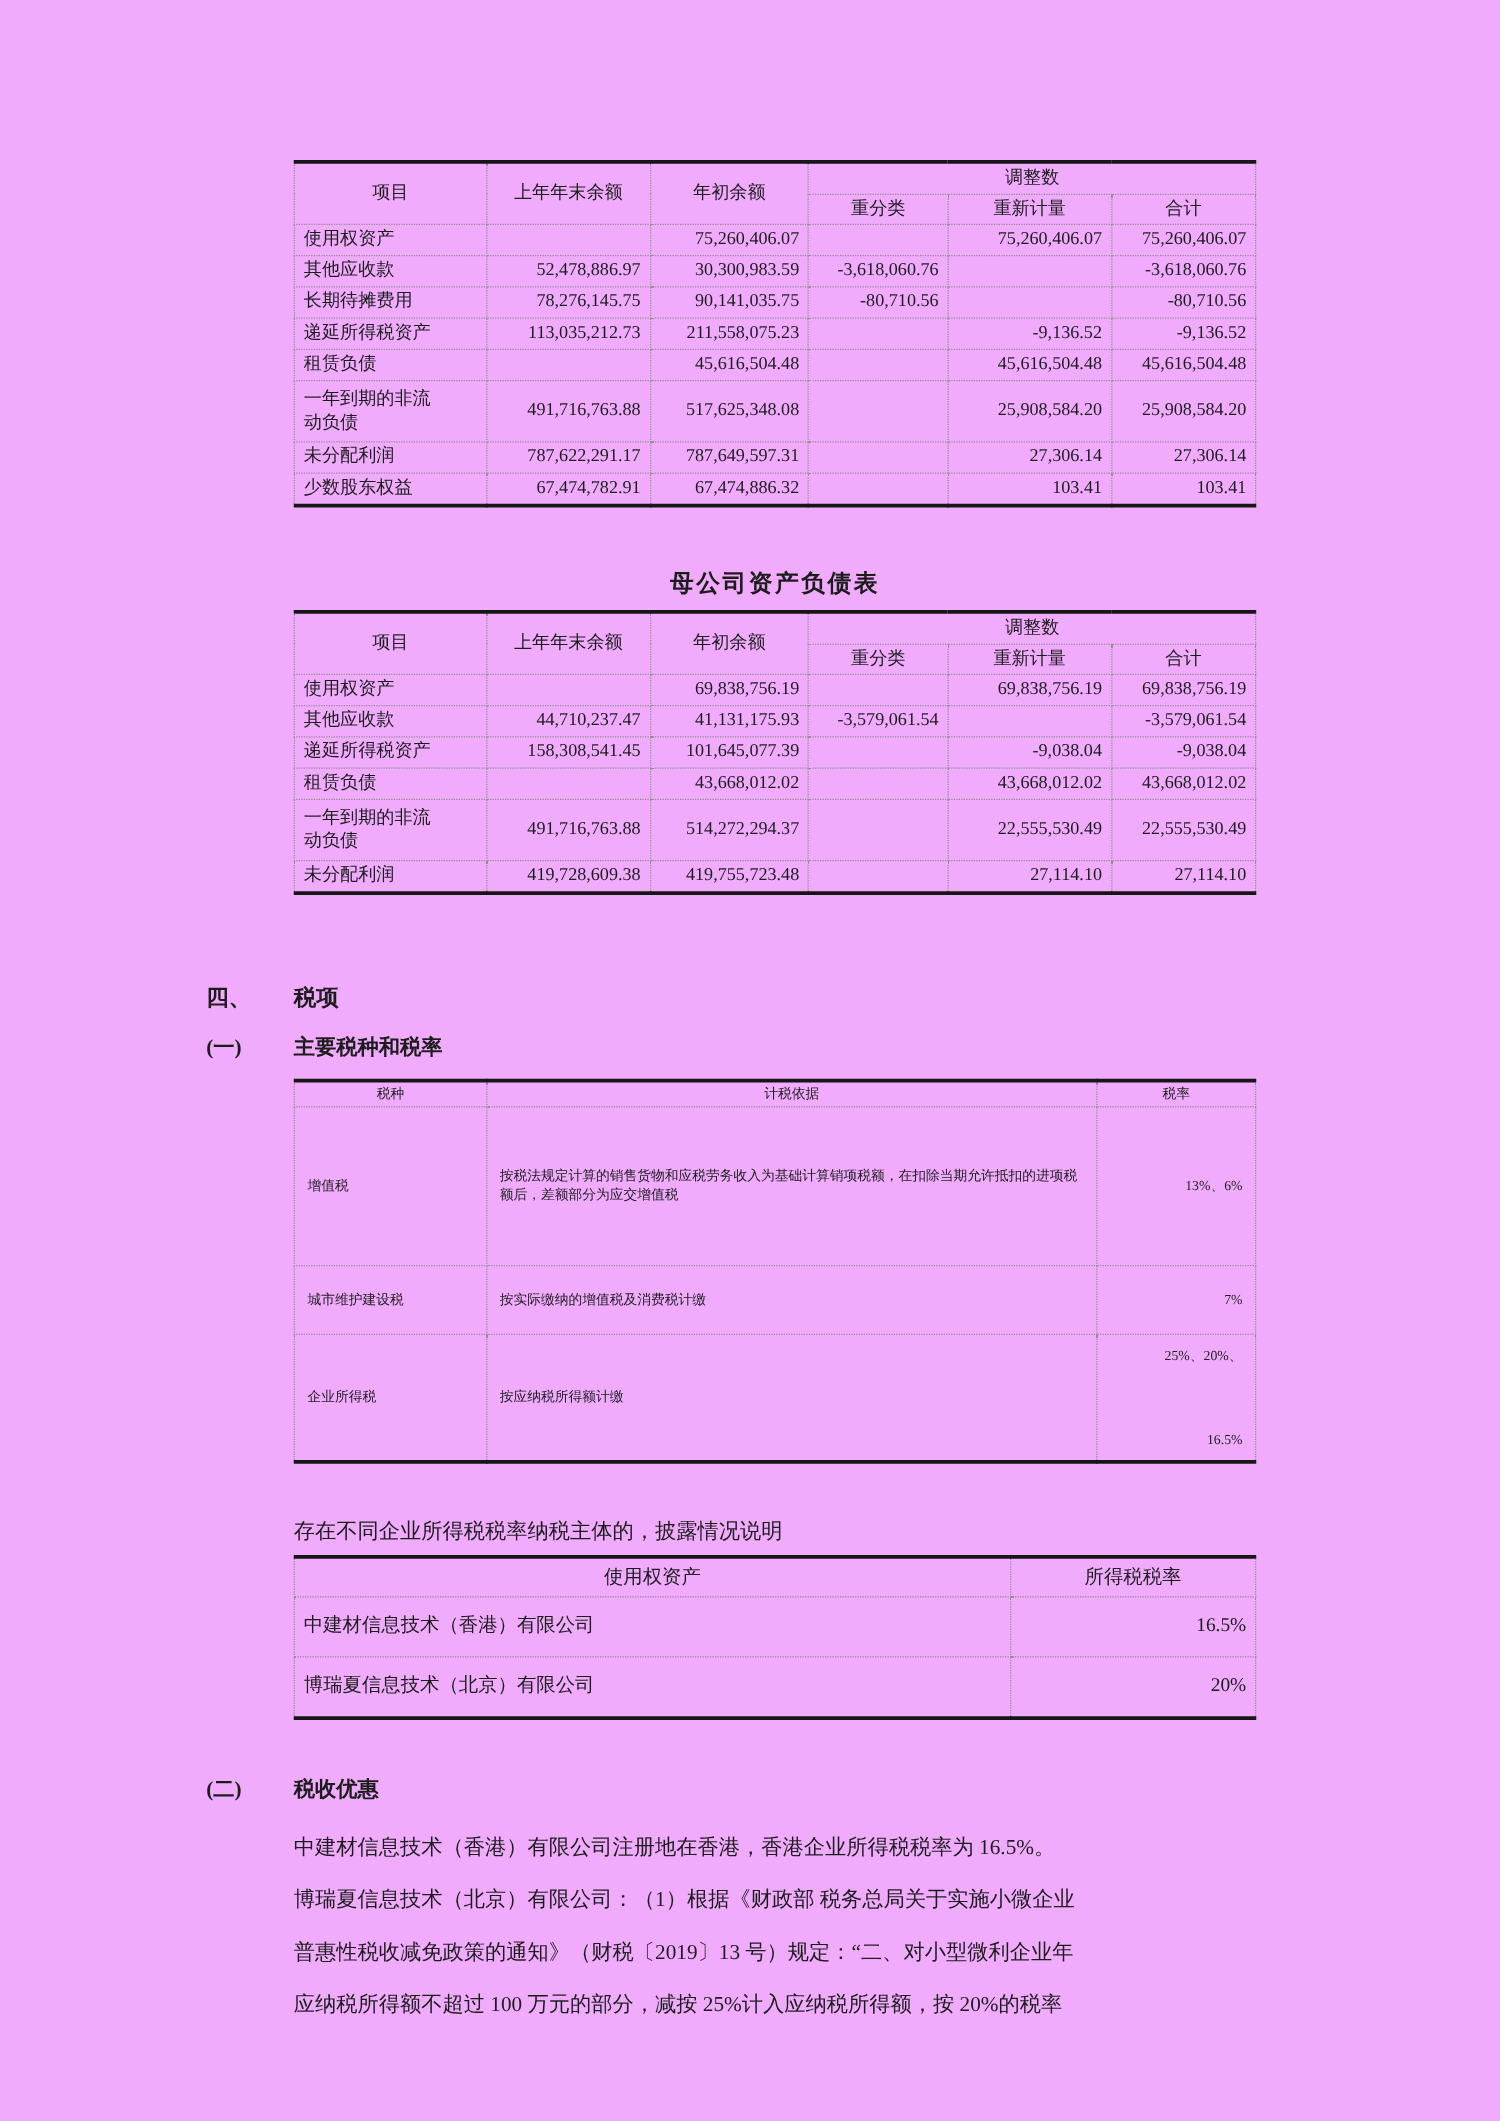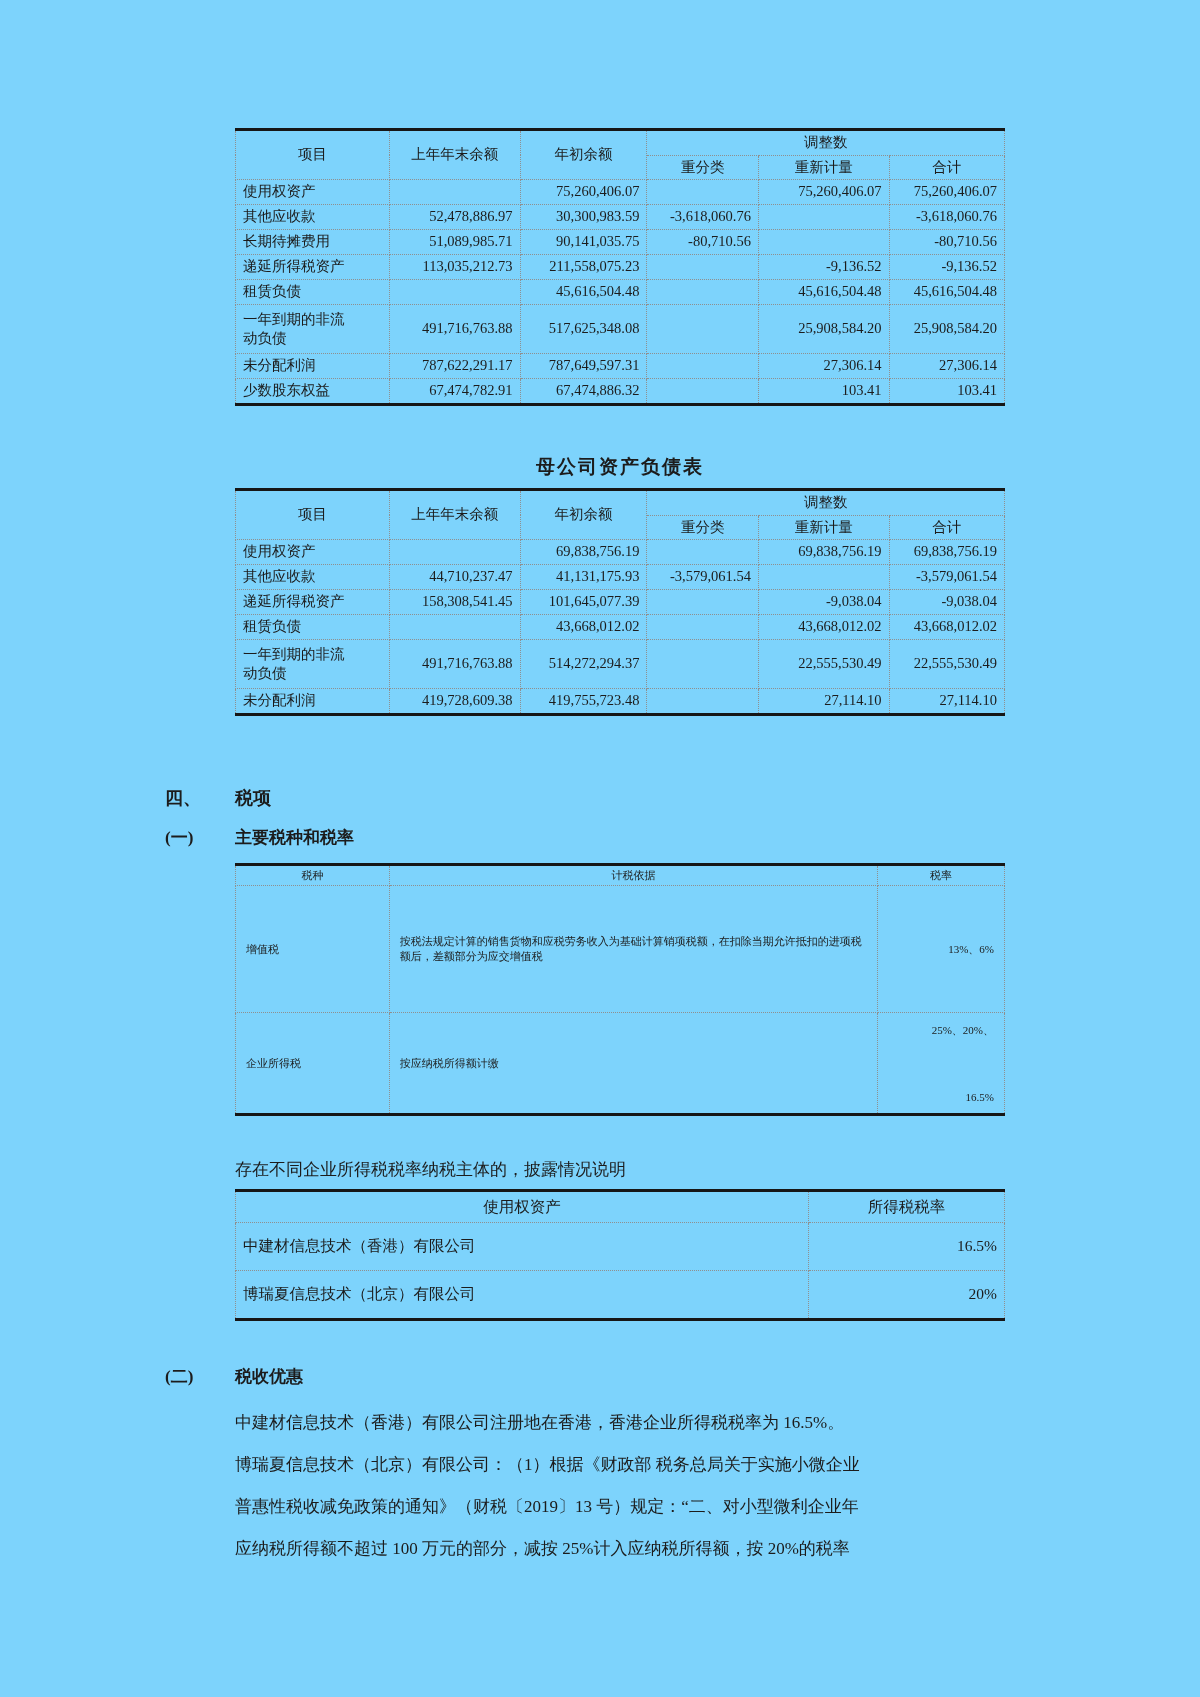--- a/index.html
+++ b/index.html
@@ -1,17 +1,17 @@
 <!DOCTYPE html>
 <html><head>
 <meta charset="utf-8">
 <style>
   html,body{margin:0;padding:0;background:#e8e8e8;}
   .page{
-    width:1200px;height:1697px;background:#7dd3fc;position:relative;
+    width:1200px;height:1697px;background:#f0abfc;position:relative;
     margin:0 auto;overflow:hidden;
     font-family:"Liberation Serif","DejaVu Serif",serif;color:#1c1c1c;
   }
   .content{position:absolute;left:235px;top:128px;width:770px;}
 
   
   table.fin{
     width:100%;border-collapse:collapse;font-size:14.5px;table-layout:fixed;
     border-top:3px solid #161616;border-bottom:3px solid #161616;
     border-left:1px dotted #8f8f8f;border-right:1px dotted #8f8f8f;
@@ -104,21 +104,21 @@
         <tr class="std">
           <td class="item">其他应收款</td>
           <td class="num">52,478,886.97</td>
           <td class="num">30,300,983.59</td>
           <td class="num">-3,618,060.76</td>
           <td class="num"></td>
           <td class="num">-3,618,060.76</td>
         </tr>
         <tr class="std">
           <td class="item">长期待摊费用</td>
-          <td class="num">51,089,985.71</td>
+          <td class="num">78,276,145.75</td>
           <td class="num">90,141,035.75</td>
           <td class="num">-80,710.56</td>
           <td class="num"></td>
           <td class="num">-80,710.56</td>
         </tr>
         <tr class="std">
           <td class="item">递延所得税资产</td>
           <td class="num">113,035,212.73</td>
           <td class="num">211,558,075.23</td>
           <td class="num"></td>
@@ -256,20 +256,25 @@
           <th>计税依据</th>
           <th>税率</th>
         </tr>
       </thead>
       <tbody>
         <tr class="vat">
           <td class="item">增值税</td>
           <td class="basis">按税法规定计算的销售货物和应税劳务收入为基础计算销项税额，在扣除当期允许抵扣的进项税额后，差额部分为应交增值税</td>
           <td class="rate">13%、6%</td>
         </tr>
+        <tr class="city">
+          <td class="item">城市维护建设税</td>
+          <td class="basis">按实际缴纳的增值税及消费税计缴</td>
+          <td class="rate">7%</td>
+        </tr>
         <tr class="cit">
           <td class="item">企业所得税</td>
           <td class="basis">按应纳税所得额计缴</td>
           <td class="rate-split">
             <span class="r1">25%、20%、</span>
             <span class="r2">16.5%</span>
           </td>
         </tr>
       </tbody>
     </table>

